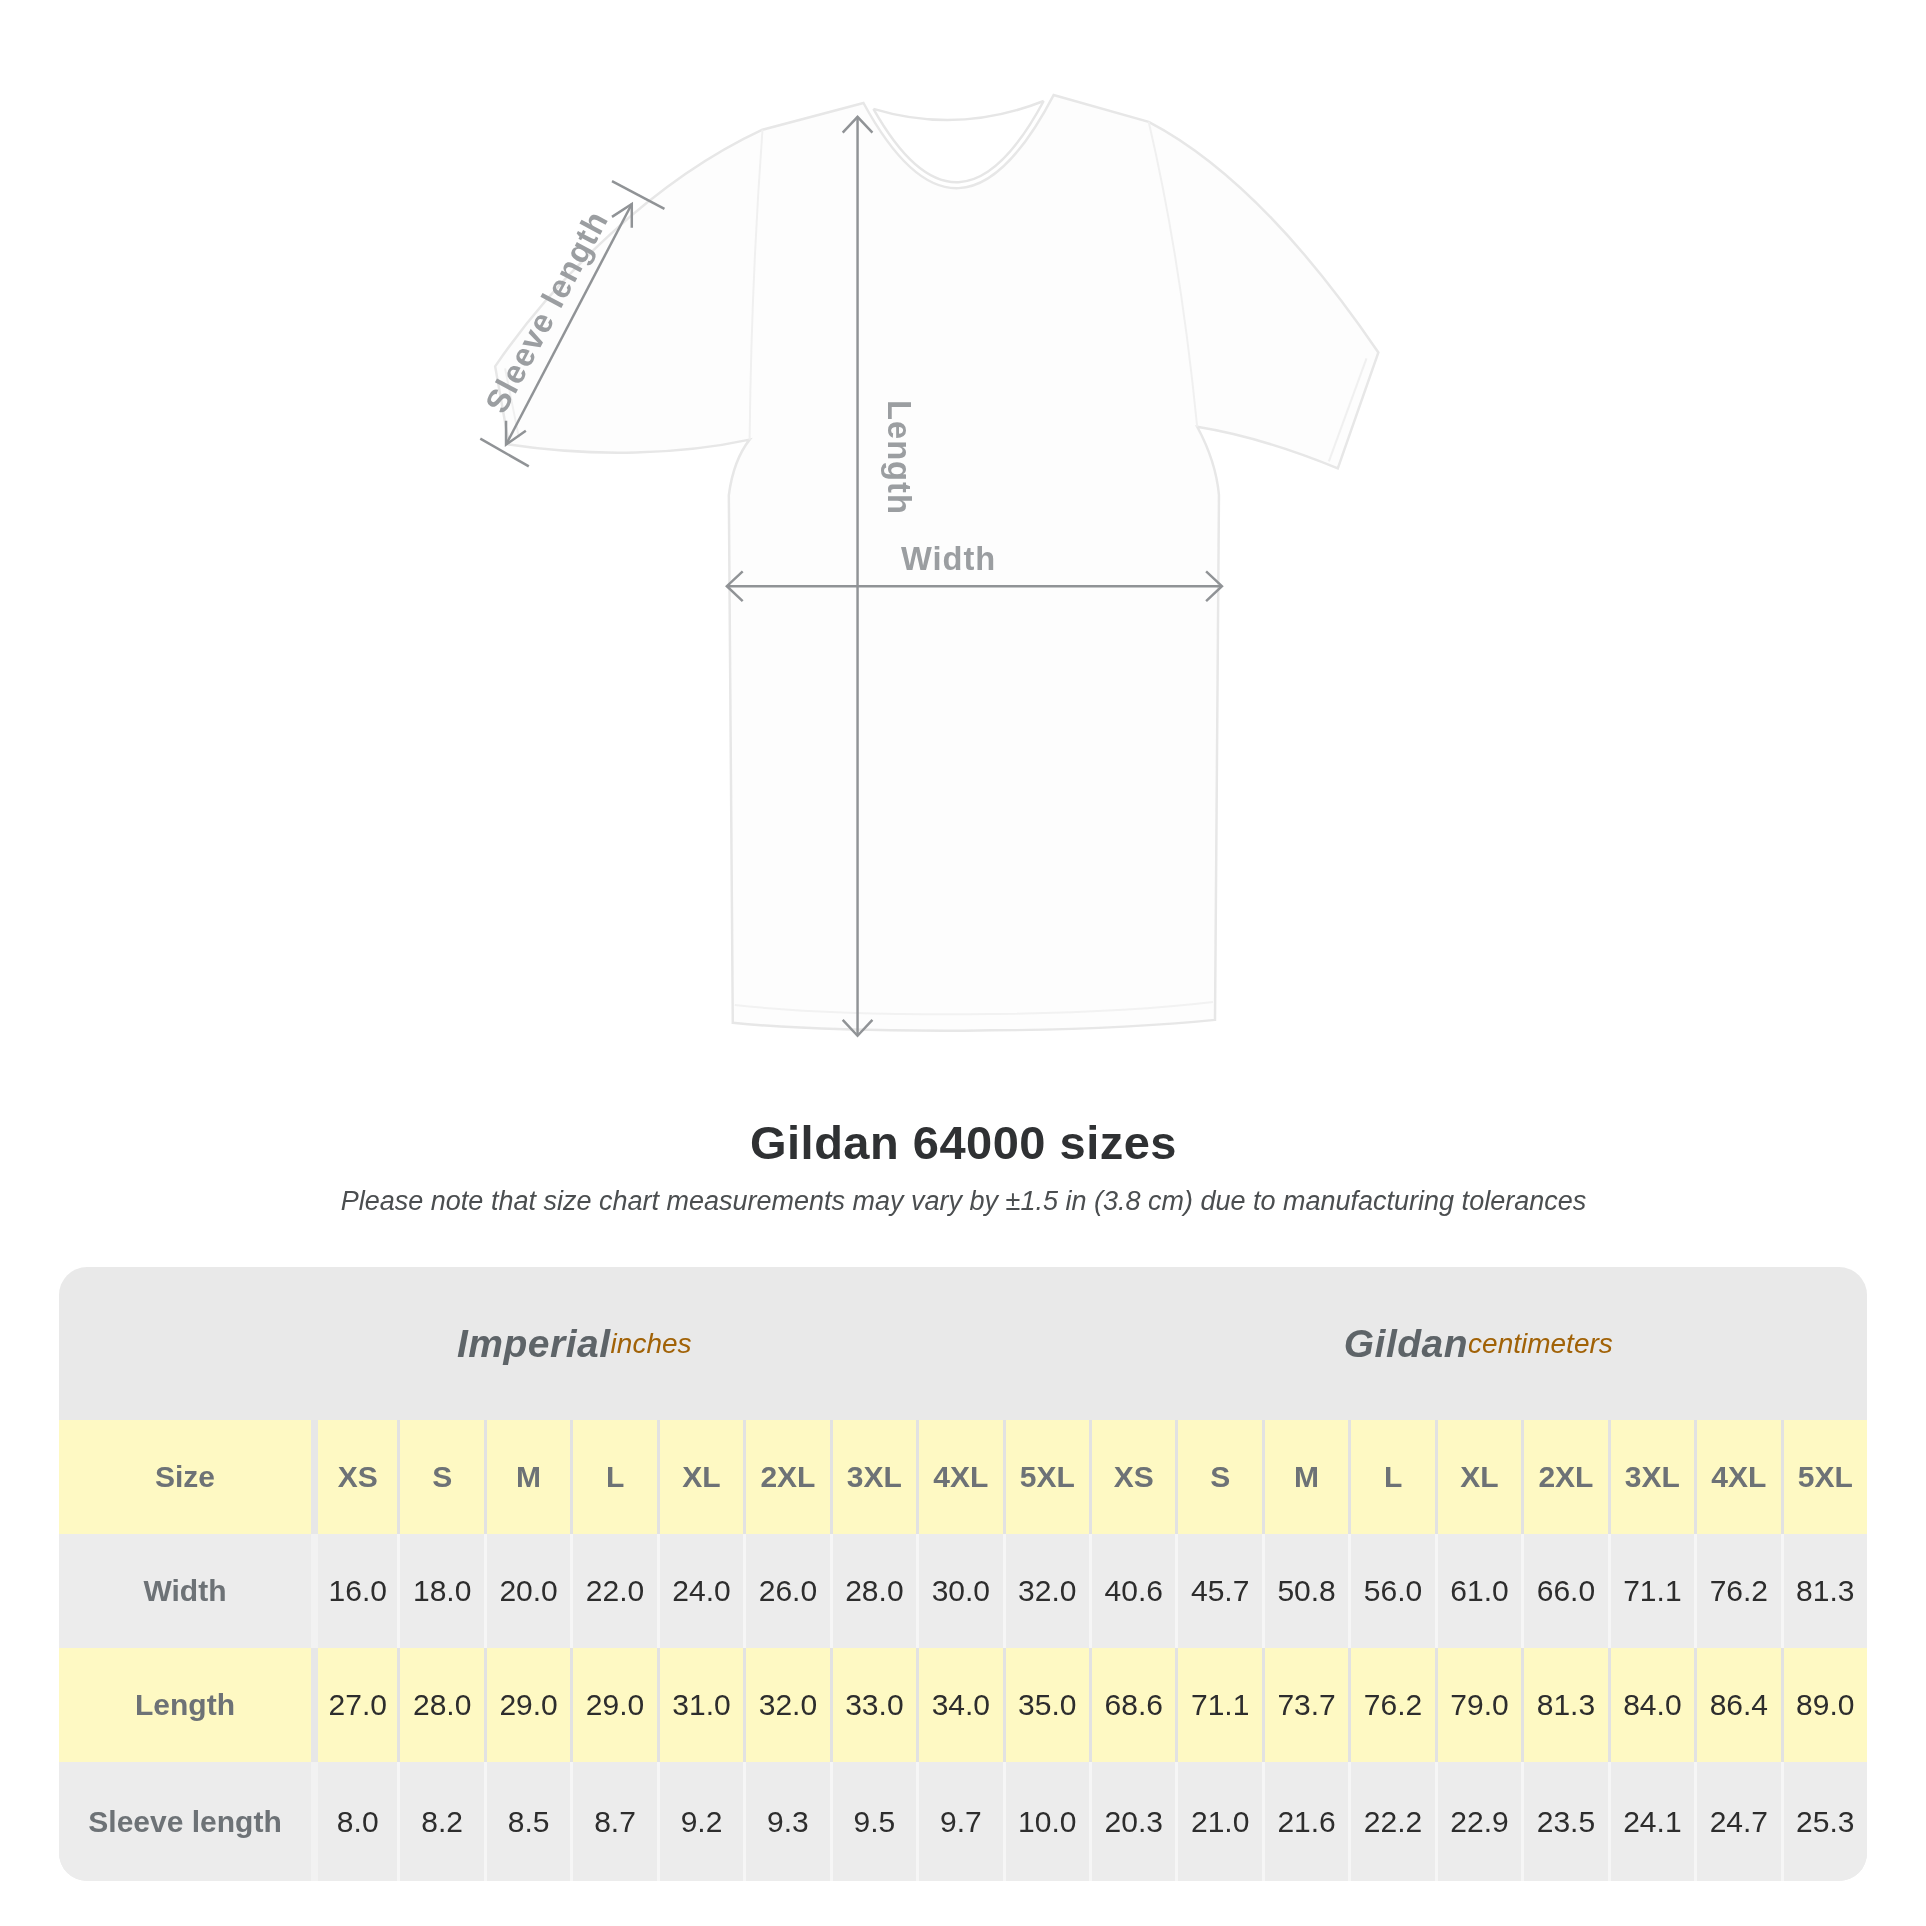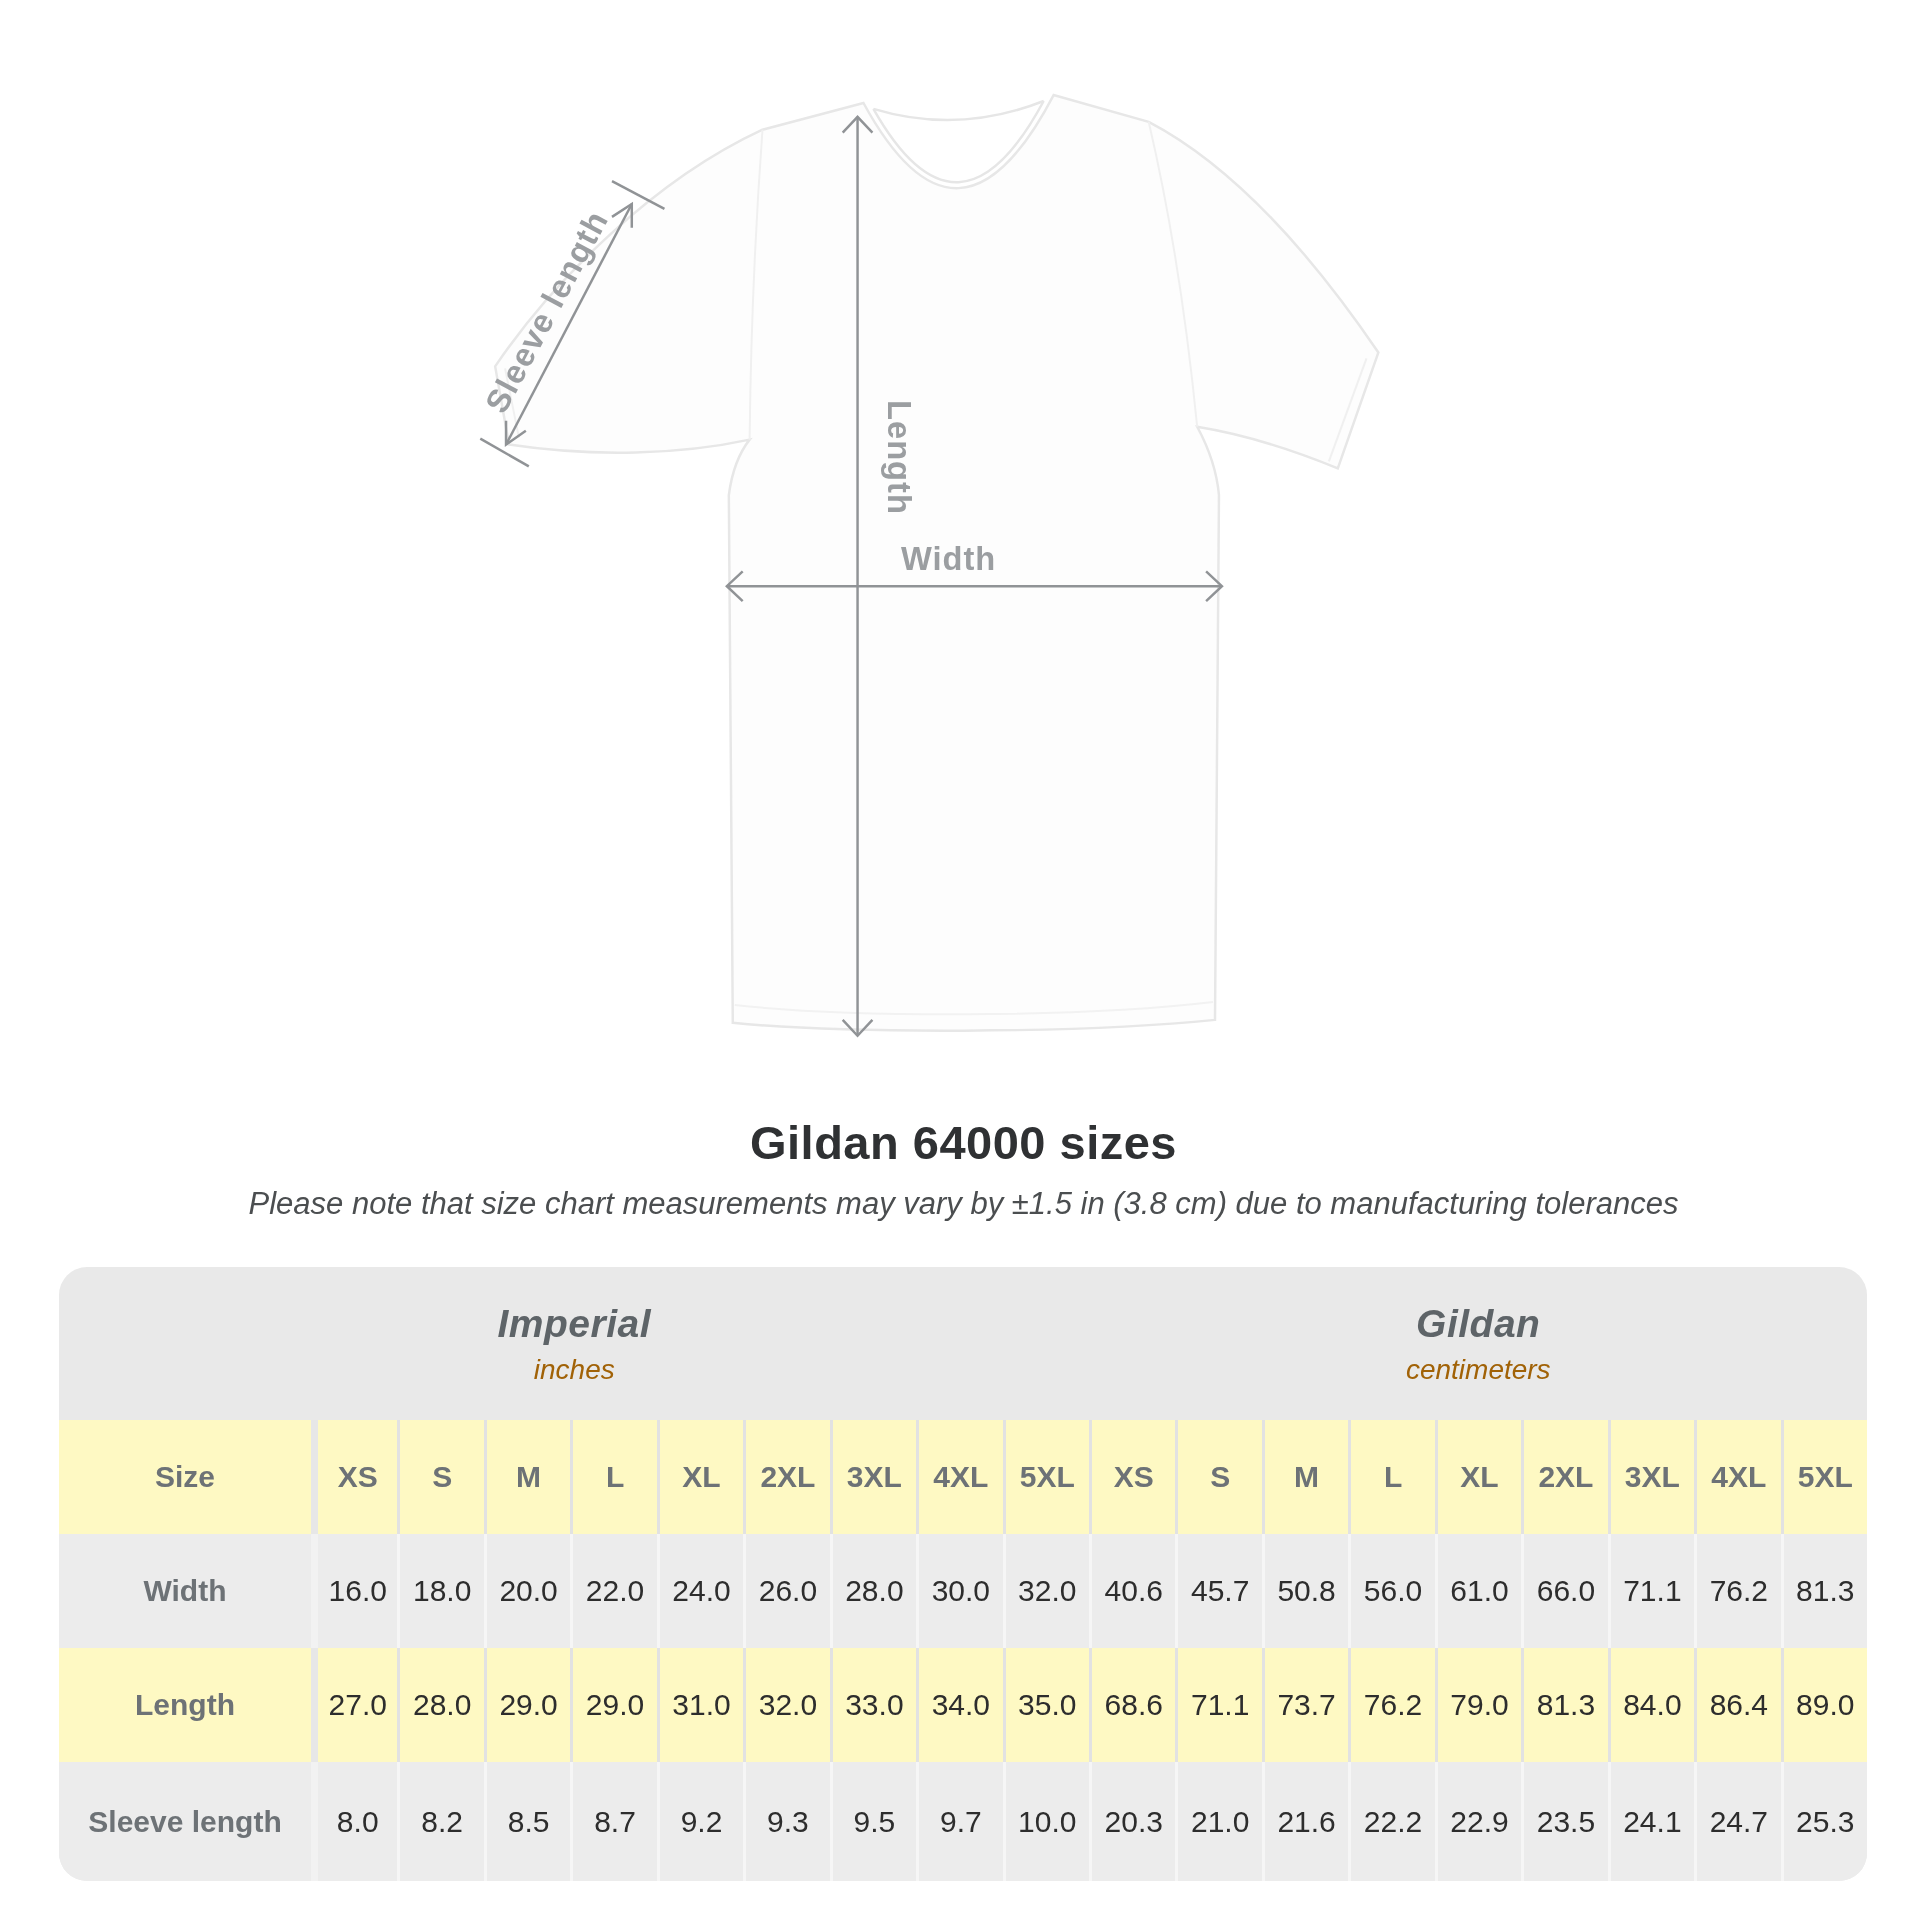--- a/index.html
+++ b/index.html
@@ -10,30 +10,30 @@
   
   .diagram-svg{position:absolute;left:0;top:0;}
   .dim-text{font-weight:bold;font-size:33px;fill:#9b9ea1;letter-spacing:1px;}
   
   .main-title{
     position:absolute;left:0;right:0;top:1115px;text-align:center;
     font-size:47px;font-weight:bold;color:#2f3133;letter-spacing:0.5px;
   }
   .sub-note{
     position:absolute;left:0;right:0;top:1186px;text-align:center;
-    font-size:31px;font-style:italic;color:#4b4e50;
+    font-size:27px;font-style:italic;color:#4b4e50;
   }
   
   .size-table{
     position:absolute;left:59px;top:1267px;width:1808px;height:614px;
     background:#e9e9e9;border-radius:28px;overflow:hidden;
     display:flex;flex-direction:column;
   }
   .group-band{display:flex;height:153px;flex:0 0 153px;}
-  .group{display:flex;flex-direction:column;align-items:center;justify-content:center;row-gap:8px;}
+  .group{display:flex;align-items:center;justify-content:center;row-gap:8px;}
   .group.imperial{width:57%;}
   .group.metric{width:43%;}
   .group-title{font-size:39px;font-weight:bold;font-style:italic;color:#5e6468;letter-spacing:0.5px;}
   .group-sub{font-size:28px;font-style:italic;color:#a16207;}
   .t-rows{display:flex;flex-direction:column;flex:1;}
   .t-row{display:grid;grid-template-columns:252px repeat(18,1fr);flex:0 0 114px;}
   .t-row:last-child{flex:1;}
   .cell{display:flex;align-items:center;justify-content:center;font-size:30px;color:#2d2d2d;}
   .t-row.light .cell{background:#fef9c3;}
   .t-row.shade .cell{background:#ececec;}

